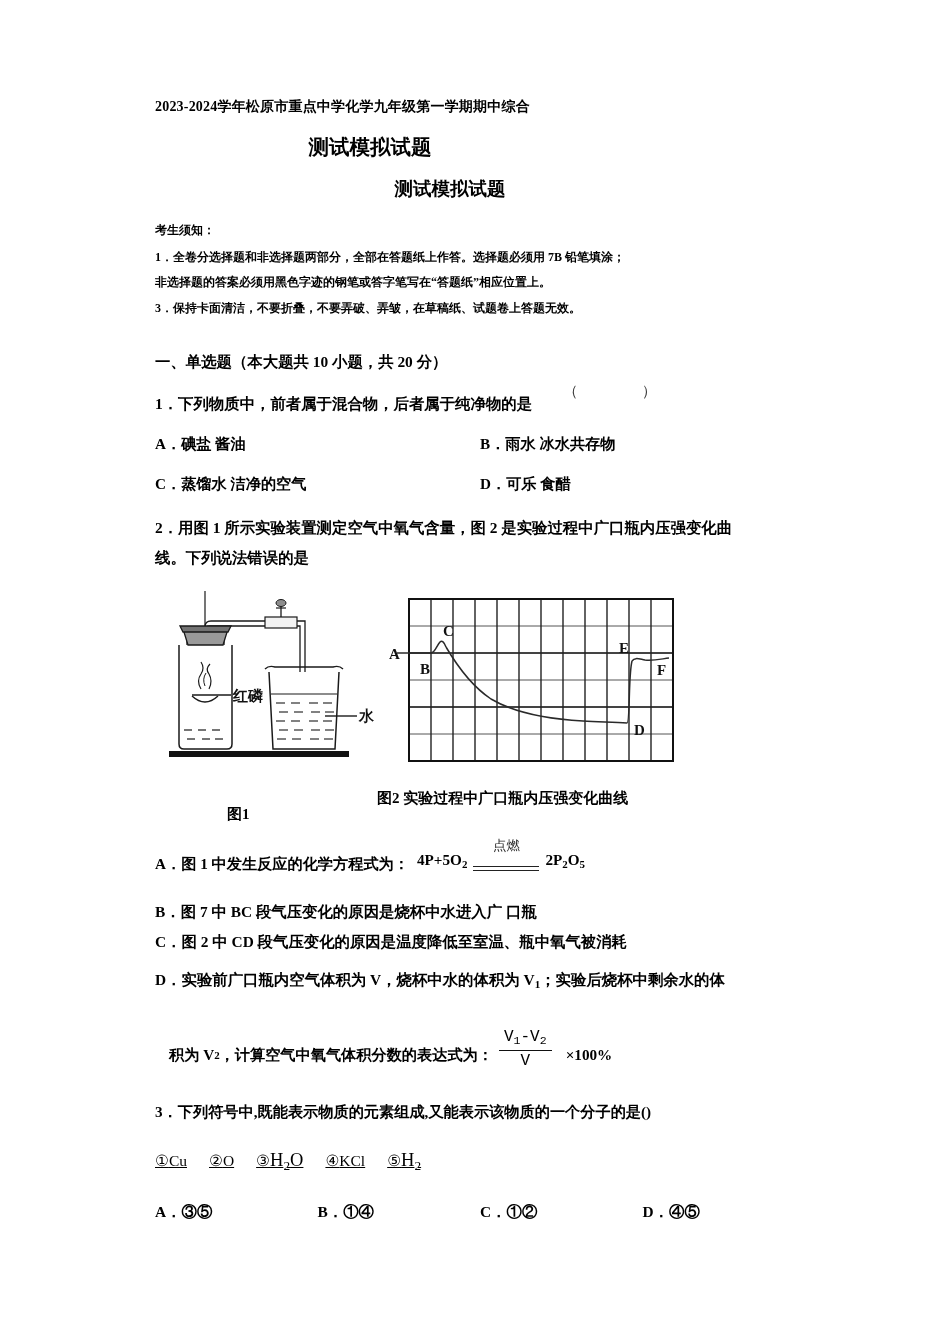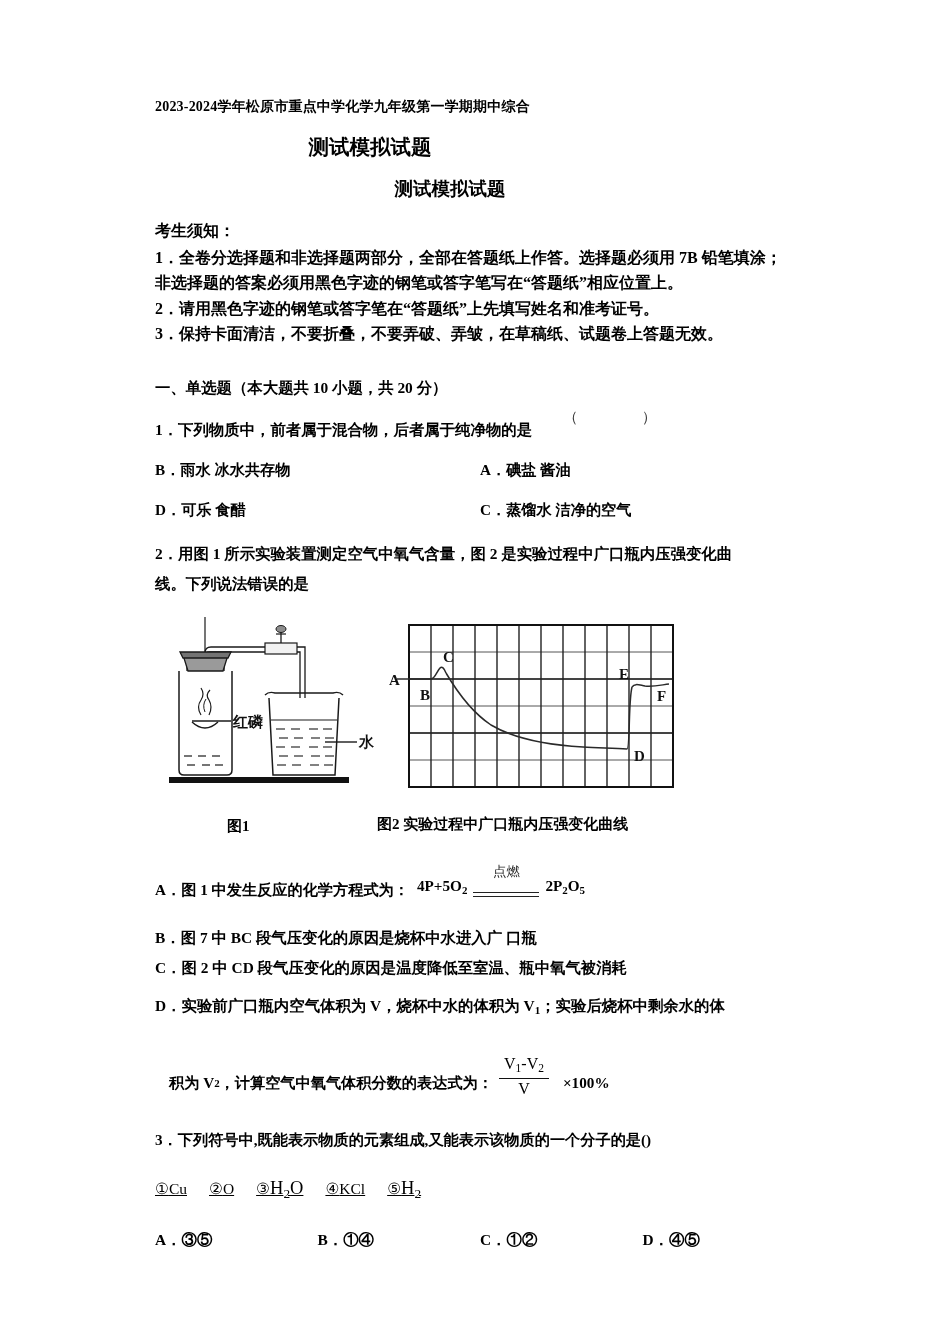--- a/index.html
+++ b/index.html
@@ -52,21 +52,21 @@
     font-size: 18.5px;
     line-height: 34px;
     text-align: center;
     width: 590px;
     margin-top: 6px;
   }
 
   
   .notice {
     margin-top: 12px;
-    font-size: 16px;
+    font-size: 12px;
     line-height: 25.5px;
     font-weight: bold;
   }
   .notice .n-line { white-space: nowrap; }
   .notice .n-head { margin-bottom: 1px; }
 
   
   .section-head {
     margin-top: 28px;
     font-size: 15.4px;
@@ -108,21 +108,21 @@
     margin-top: 16px;
   }
   .fig1 { position: absolute; left: 10px; top: 0; }
   .fig2 { position: absolute; left: 232px; top: 2px; }
   .fig-caps {
     position: relative;
     height: 30px;
     font-size: 15px;
     font-weight: bold;
   }
-  .cap1 { position: absolute; left: 72px; top: 2px; }
+  .cap1 { position: absolute; left: 72px; top: 16px; }
   .cap2 { position: absolute; left: 222px; top: 0; }
 
   
   .eq-line {
     font-size: 15.2px;
     font-weight: bold;
     line-height: 30px;
     margin-top: 26px;
     display: flex;
     align-items: flex-end;
@@ -169,21 +169,21 @@
     white-space: nowrap;
     margin-left: 14px;
   }
   .frac {
     display: inline-flex;
     flex-direction: column;
     align-items: center;
     vertical-align: middle;
     margin: 0 6px;
     font-weight: normal;
-    font-family: Liberation Serif, serif;
+    font-family: Liberation Mono, monospace;
   }
   .frac .num {
     font-size: 16px;
     padding: 0 5px 1px 5px;
     line-height: 17px;
   }
   .frac .den {
     font-size: 16px;
     border-top: 1.4px solid #111;
     padding: 1px 5px 0 5px;
@@ -224,45 +224,44 @@
   <div class="content">
 
     <div class="doc-title">2023-2024学年松原市重点中学化学九年级第一学期期中综合</div>
     <div class="doc-title-line2">测试模拟试题</div>
     <div class="doc-subtitle">测试模拟试题</div>
 
     <div class="notice">
       <div class="n-line n-head">考生须知：</div>
       <div class="n-line">1．全卷分选择题和非选择题两部分，全部在答题纸上作答。选择题必须用 7B 铅笔填涂；</div>
       <div class="n-line">非选择题的答案必须用黑色字迹的钢笔或答字笔写在“答题纸”相应位置上。</div>
-      <div class="n-line">2．请用黑色字迹的钢笔或答字笔在“答题纸”上先填写姓名和准考证号。</div>
       <div class="n-line">3．保持卡面清洁，不要折叠，不要弄破、弄皱，在草稿纸、试题卷上答题无效。</div>
     </div>
 
     <div class="section-head">一、单选题（本大题共 10 小题，共 20 分）</div>
 
     <div class="q">
       <span class="q-stem">
         <span>1．下列物质中，前者属于混合物，后者属于纯净物的是</span><span class="paren" style="left:408px;">（      ）</span>
       </span>
     </div>
     <div class="opt-row">
       <div class="opt">
+        <span>A．</span><span>碘盐      酱油</span>
+      </div>
+      <div class="opt">
         <span>B．</span><span>雨水   冰水共存物</span>
-      </div>
-      <div class="opt">
-        <span>A．</span><span>碘盐      酱油</span>
       </div>
     </div>
     <div class="opt-row">
       <div class="opt">
+        <span>C．</span><span>蒸馏水   洁净的空气</span>
+      </div>
+      <div class="opt">
         <span>D．</span><span>可乐     食醋</span>
-      </div>
-      <div class="opt">
-        <span>C．</span><span>蒸馏水   洁净的空气</span>
       </div>
     </div>
 
     <div class="q">
       <div>2．用图 1 所示实验装置测定空气中氧气含量，图 2 是实验过程中广口瓶内压强变化曲</div>
       <div>线。下列说法错误的是</div>
     </div>
 
     <div class="figs">
 

